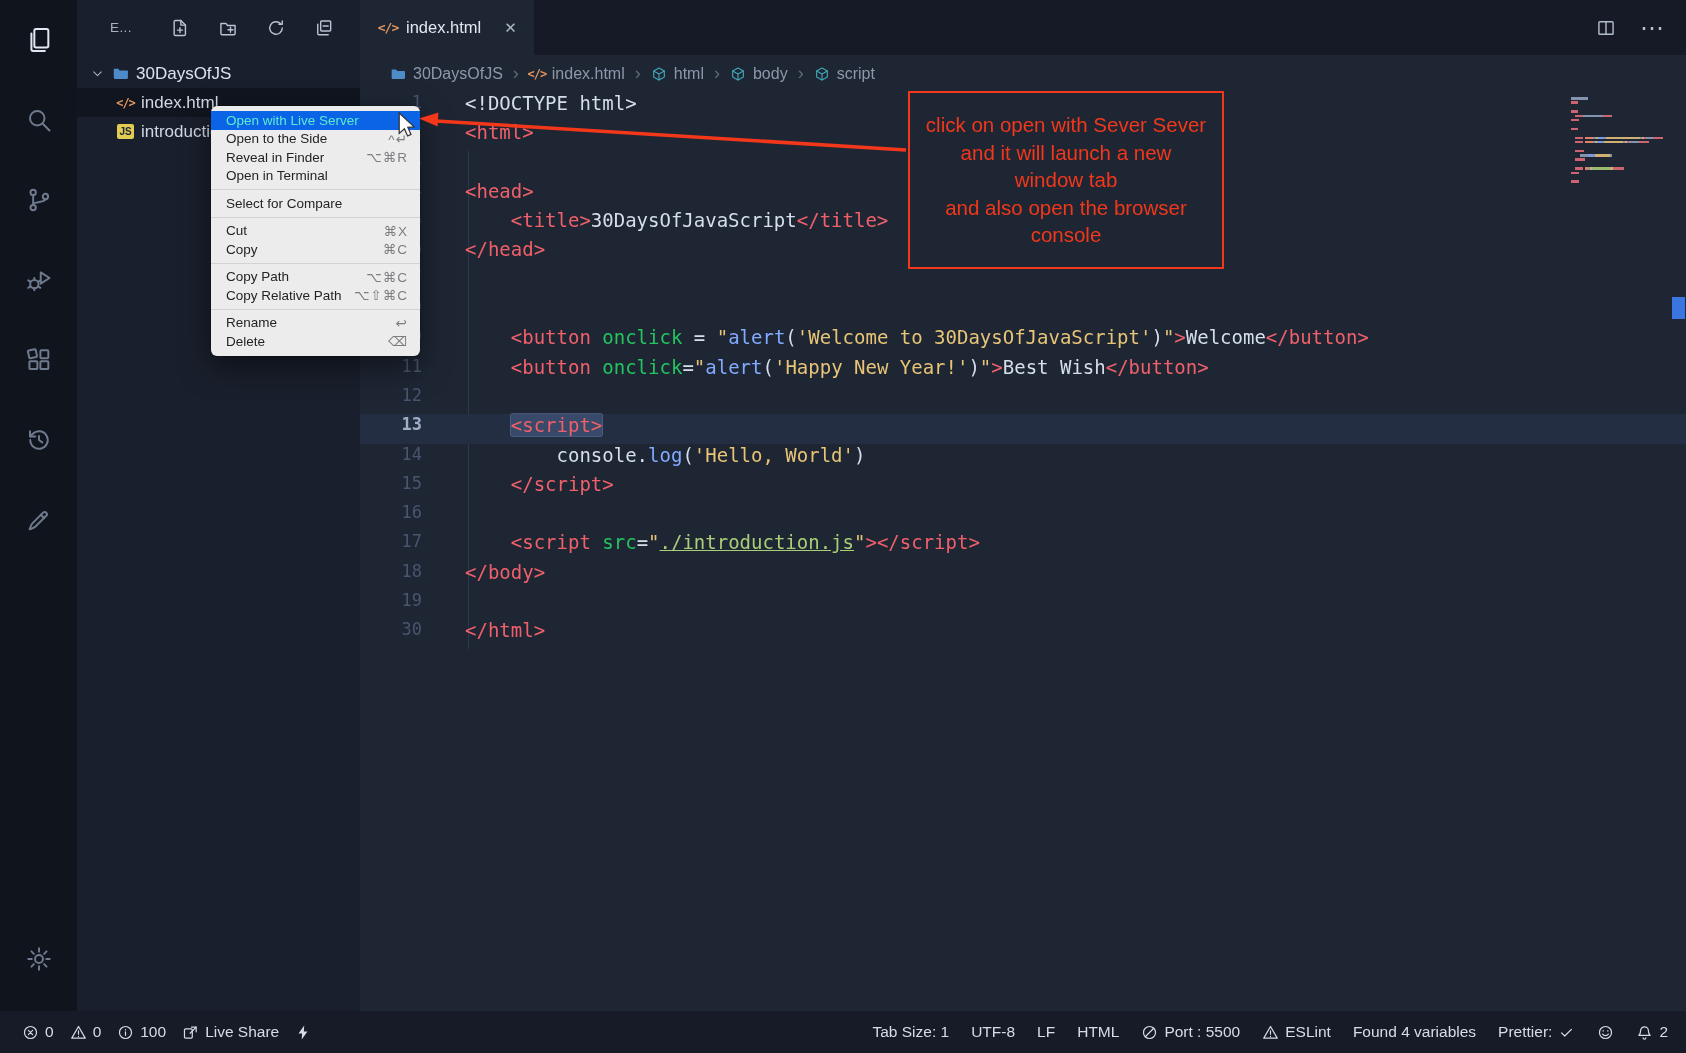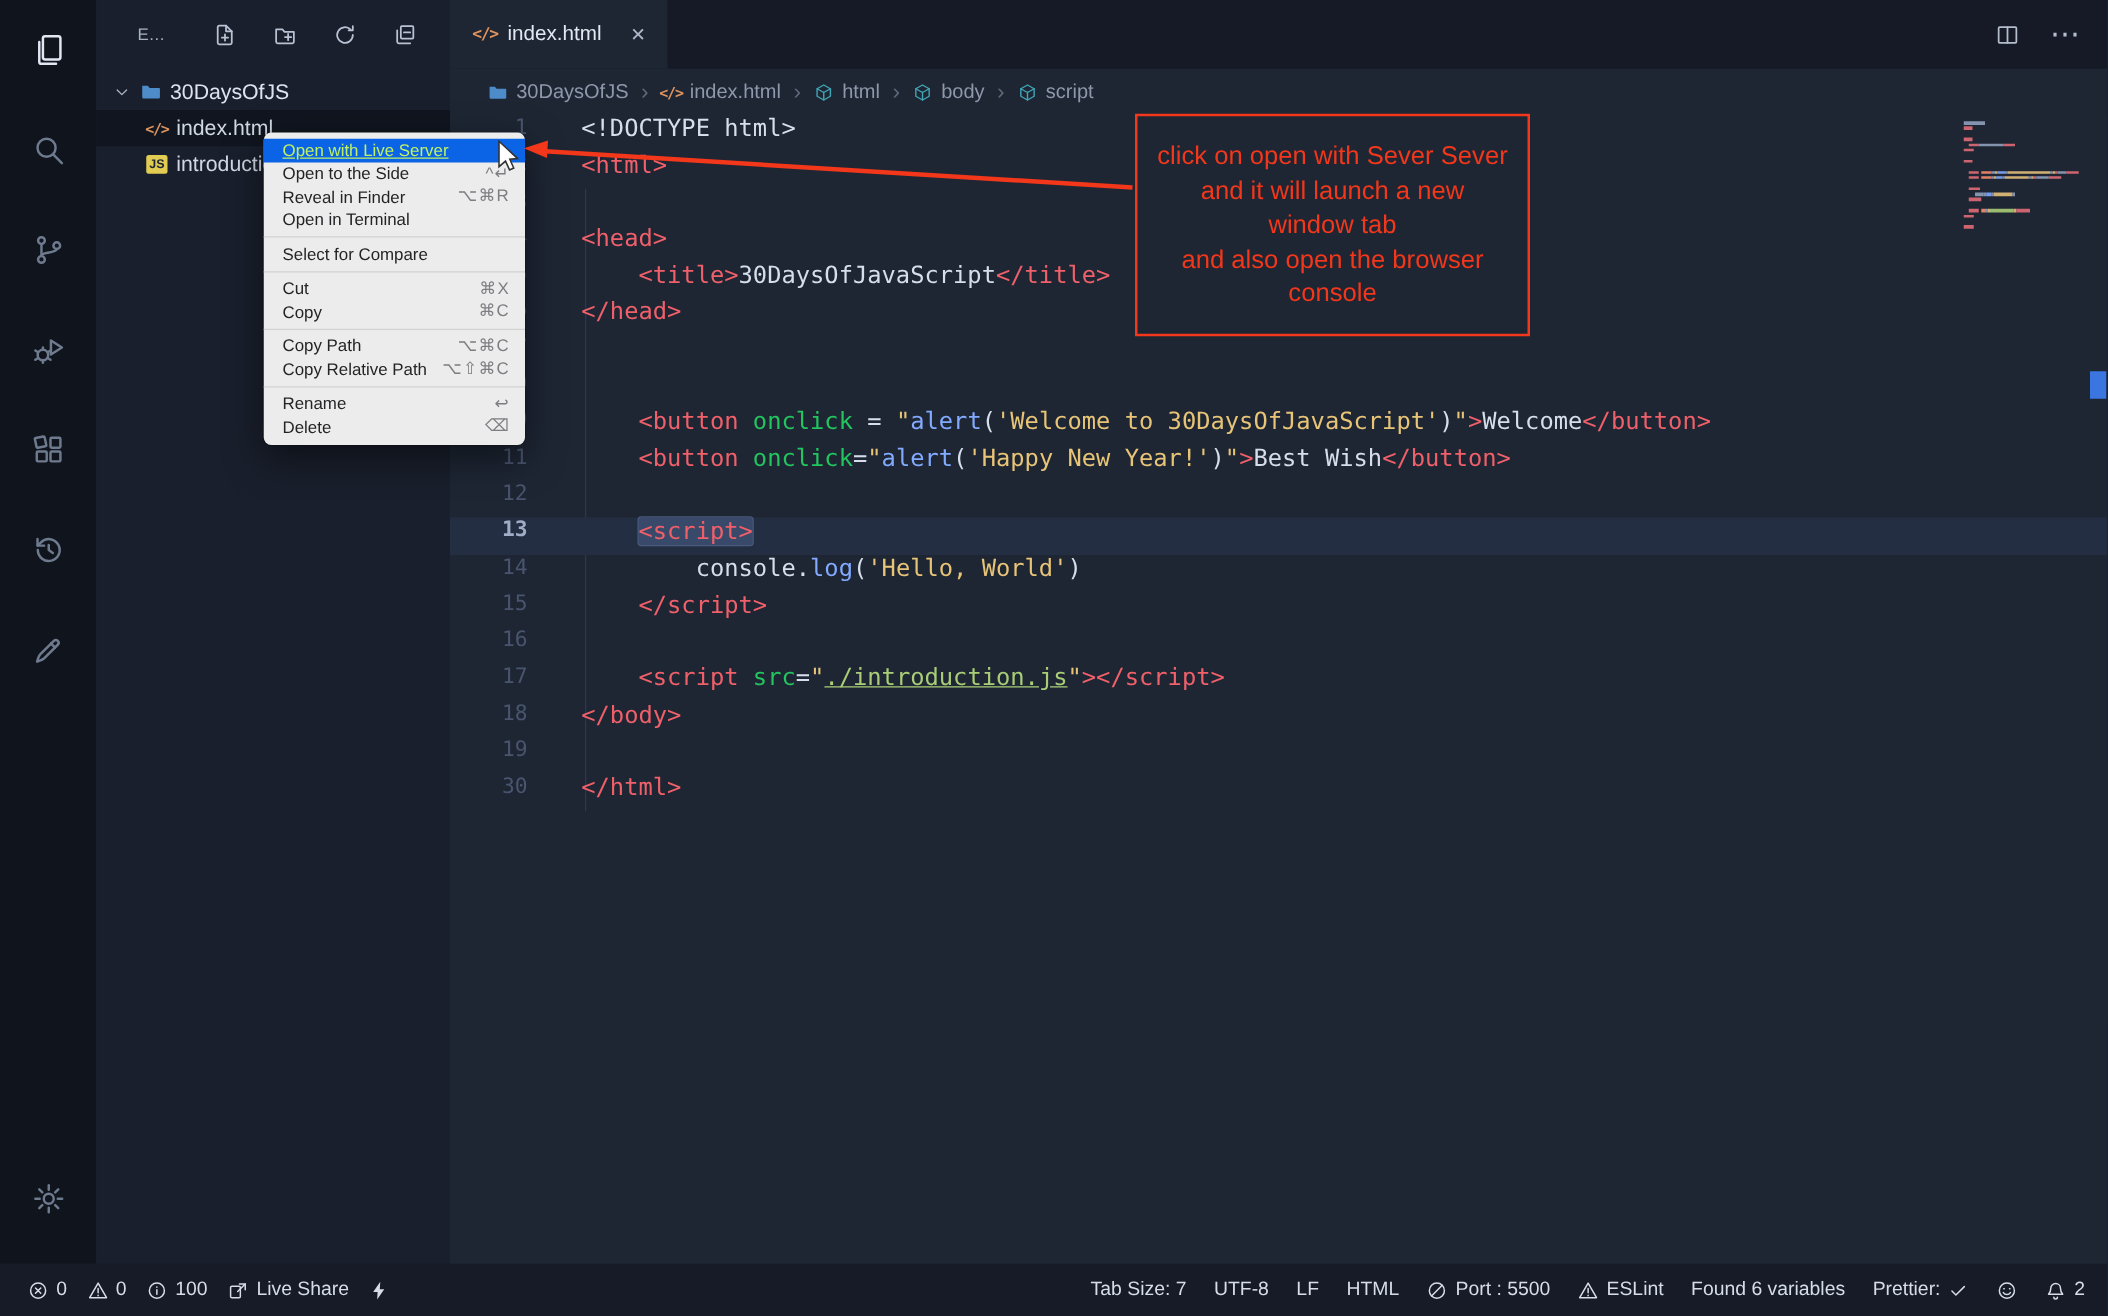--- a/index.html
+++ b/index.html
@@ -90,21 +90,21 @@
   
   .status-bar{height:42px;background:var(--status);display:flex;justify-content:space-between;align-items:center;padding:0 18px 0 22px;font-size:15.5px;color:#d6dde8;}
   .sb-group{display:flex;align-items:center;gap:22px;}
   #sb-left{gap:16px;}
   .sb-item{display:flex;align-items:center;gap:6px;cursor:pointer;}
   .sb-ic{width:17px;height:17px;}
 
   
   .context-menu{position:absolute;left:211px;top:106px;width:209px;background:#ececec;border-radius:6px;box-shadow:0 10px 30px rgba(0,0,0,.5),0 0 0 1px rgba(0,0,0,.12);padding:5px 0;font-size:13.5px;color:#242426;z-index:40;}
   .menu-item{height:18.5px;display:flex;justify-content:space-between;align-items:center;padding:0 12px 0 15px;cursor:pointer;}
-  .menu-item.selected{background:var(--menu-blue);color:#bef264;text-decoration:underline;}
+  .menu-item.selected{background:var(--menu-blue);color:#5eead4;}
   .menu-shortcut{color:#7d7d82;letter-spacing:1px;}
   .menu-item.selected .menu-shortcut{color:#fff;}
   .menu-sep{height:1px;background:#d2d2d4;margin:4px 0;}
 
   
   .annotation-box{position:absolute;left:908px;top:91px;width:316px;height:178px;border:2.5px solid var(--red);display:flex;flex-direction:column;justify-content:center;text-align:center;color:var(--red);font-size:20.5px;line-height:27.5px;z-index:30;}
   .arrow-overlay{position:absolute;left:0;top:0;width:1686px;height:1053px;z-index:45;pointer-events:none;}
   .arrow-overlay line{stroke:var(--red);stroke-width:3.6;}
   .arrow-overlay polygon{fill:var(--red);}
   .mouse-cursor{position:absolute;left:398px;top:112px;width:17px;height:25px;z-index:60;pointer-events:none;}
@@ -546,21 +546,21 @@
         <div class="sb-item" data-name="status-live-server-action">
           <span class="icon sb-ic" data-name="lightning-icon">
             <svg viewBox="0 0 24 24">
               <path d="M13 2 5 13.5h5L9.5 22l8-11.5h-5z" fill="currentColor" stroke="none"></path>
             </svg>
           </span>
         </div>
       </div>
     <div id="sb-right" class="sb-group" data-name="status-right">
         <div class="sb-item" data-name="status-tab-size">
-          <span class="sb-text">Tab Size: 7</span>
+          <span class="sb-text">Tab Size: 1</span>
         </div>
         <div class="sb-item" data-name="status-encoding">
           <span class="sb-text">UTF-8</span>
         </div>
         <div class="sb-item" data-name="status-eol">
           <span class="sb-text">LF</span>
         </div>
         <div class="sb-item" data-name="status-language-mode">
           <span class="sb-text">HTML</span>
         </div>
@@ -576,21 +576,21 @@
         <div class="sb-item" data-name="status-eslint">
           <span class="icon sb-ic" data-name="warning-icon">
             <svg viewBox="0 0 24 24">
               <path d="M12 3.5 21.5 20h-19z"></path>
               <path d="M12 9.5v5M12 17.3v.4"></path>
             </svg>
           </span>
           <span class="sb-text">ESLint</span>
         </div>
         <div class="sb-item" data-name="status-variables">
-          <span class="sb-text">Found 6 variables</span>
+          <span class="sb-text">Found 4 variables</span>
         </div>
         <div class="sb-item" data-name="status-prettier">
           <span class="sb-text">Prettier:</span>
           <span class="icon sb-ic" data-name="check-icon">
             <svg viewBox="0 0 24 24">
               <path d="M5 12.5l4.5 4.5L19 7.5"></path>
             </svg>
           </span>
         </div>
         <div class="sb-item" data-name="status-feedback">

